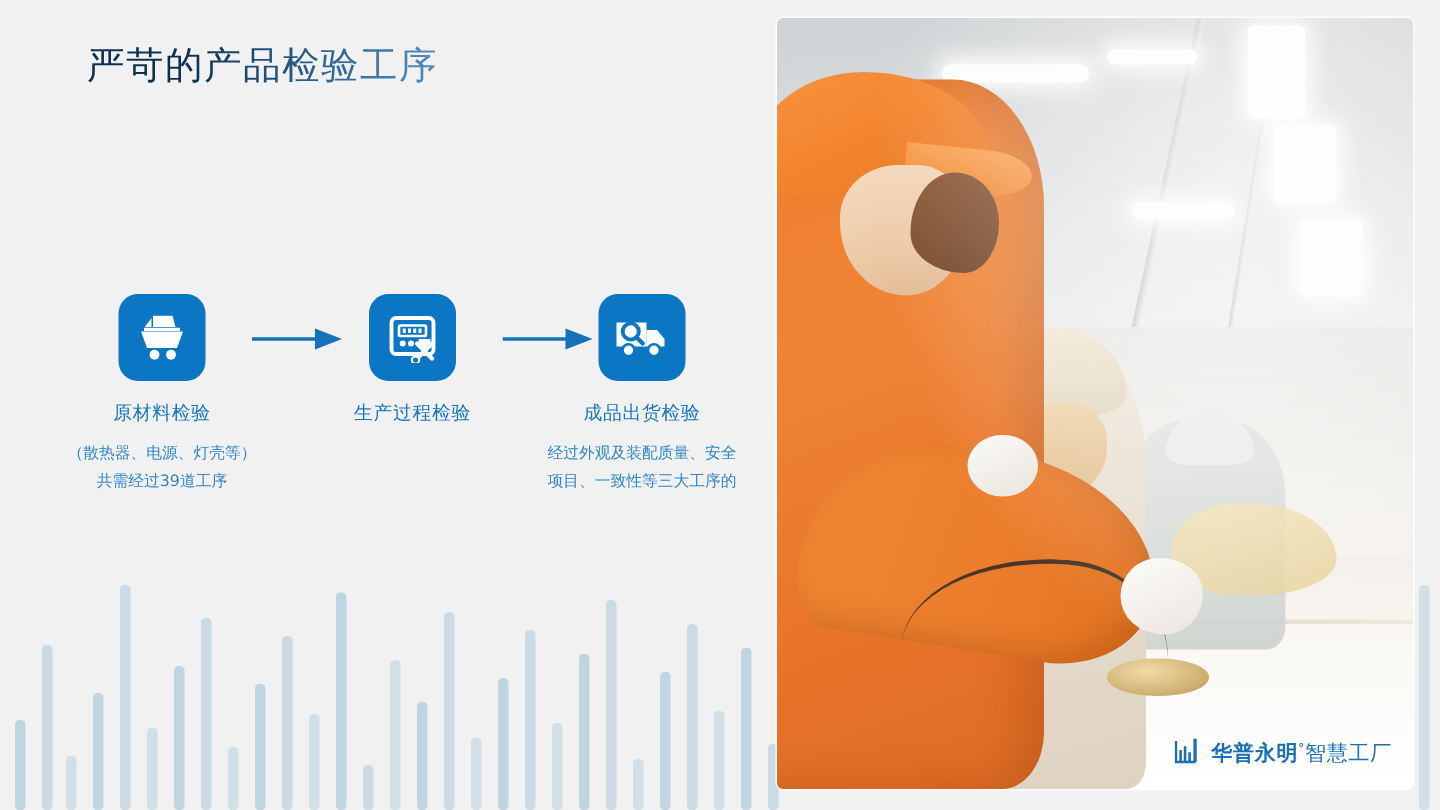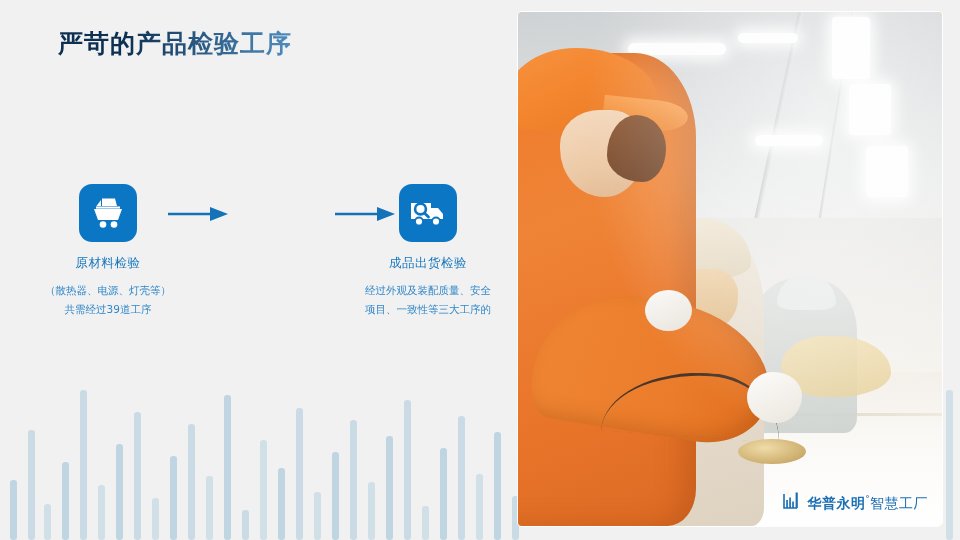--- a/index.html
+++ b/index.html
@@ -38,36 +38,36 @@
     border-radius: 3px;
   }
 
   
   #title {
     position: absolute;
     left: 58px;
     top: 30px;
     z-index: 6;
     font-size: 25px;
-    font-weight: bold;
+    font-weight: normal;
     letter-spacing: 1px;
     line-height: 1.1;
     background: linear-gradient(95deg, #0c2f52 0%, #123f68 32%, #2f6a9b 62%, #4f8ec0 100%);
     -webkit-background-clip: text;
     background-clip: text;
     color: transparent;
     -webkit-text-fill-color: transparent;
     text-shadow: none;
   }
 
   
   #flow {
     position: absolute;
     left: 0;
-    top: 184px;
+    top: 196px;
     width: 520px;
     height: 200px;
     z-index: 5;
   }
   .flow-step {
     position: absolute;
     top: 0;
     width: 160px;
     text-align: center;
   }
@@ -355,20 +355,41 @@
       </div>
     </div>
 
     <div class="flow-arrow" style="left:168px;">
       <svg width="62" height="16" viewBox="0 0 62 16" aria-hidden="true">
         <line x1="0" y1="8" x2="44" y2="8" stroke="#1372b8" stroke-width="2.4"></line>
         <path d="M42 1 L60 8 L42 15 Z" fill="#1372b8"></path>
       </svg>
     </div>
 
+    <div class="flow-step" style="left:195px;">
+      <div class="step-icon" style="background: rgb(11, 118, 196);">
+        <svg width="36" height="34" viewBox="0 0 36 34" aria-hidden="true">
+          <rect x="4" y="4" width="28" height="24" rx="3" fill="none" stroke="#ffffff" stroke-width="2.6"></rect>
+          <rect x="9" y="9" width="18" height="7" rx="1" fill="none" stroke="#ffffff" stroke-width="1.8"></rect>
+          <rect x="11.5" y="11" width="2" height="3" fill="#ffffff"></rect>
+          <rect x="15" y="11" width="2" height="3" fill="#ffffff"></rect>
+          <rect x="18.5" y="11" width="2" height="3" fill="#ffffff"></rect>
+          <rect x="22" y="11" width="2" height="3" fill="#ffffff"></rect>
+          <circle cx="11.5" cy="21" r="2" fill="#ffffff"></circle>
+          <circle cx="17" cy="21" r="2" fill="#ffffff"></circle>
+          <path d="M22 18 L30 18 L30 24 L22 24 Z" fill="#ffffff"></path>
+          <g stroke="#ffffff" stroke-width="2.8" stroke-linecap="round">
+            <line x1="21" y1="31" x2="31" y2="21"></line>
+            <line x1="31" y1="31" x2="21" y2="21"></line>
+          </g>
+          <circle cx="20" cy="32" r="2.4" fill="#0b76c4" stroke="#ffffff" stroke-width="1.4"></circle>
+        </svg>
+      </div>
+      <div class="step-label">生产过程检验</div>
+    </div>
 
     <div class="flow-arrow" style="left:335px;">
       <svg width="62" height="16" viewBox="0 0 62 16" aria-hidden="true">
         <line x1="0" y1="8" x2="44" y2="8" stroke="#1372b8" stroke-width="2.4"></line>
         <path d="M42 1 L60 8 L42 15 Z" fill="#1372b8"></path>
       </svg>
     </div>
 
     <div class="flow-step" style="left:348px;">
       <div class="step-icon" style="background: rgb(11, 118, 196);">

